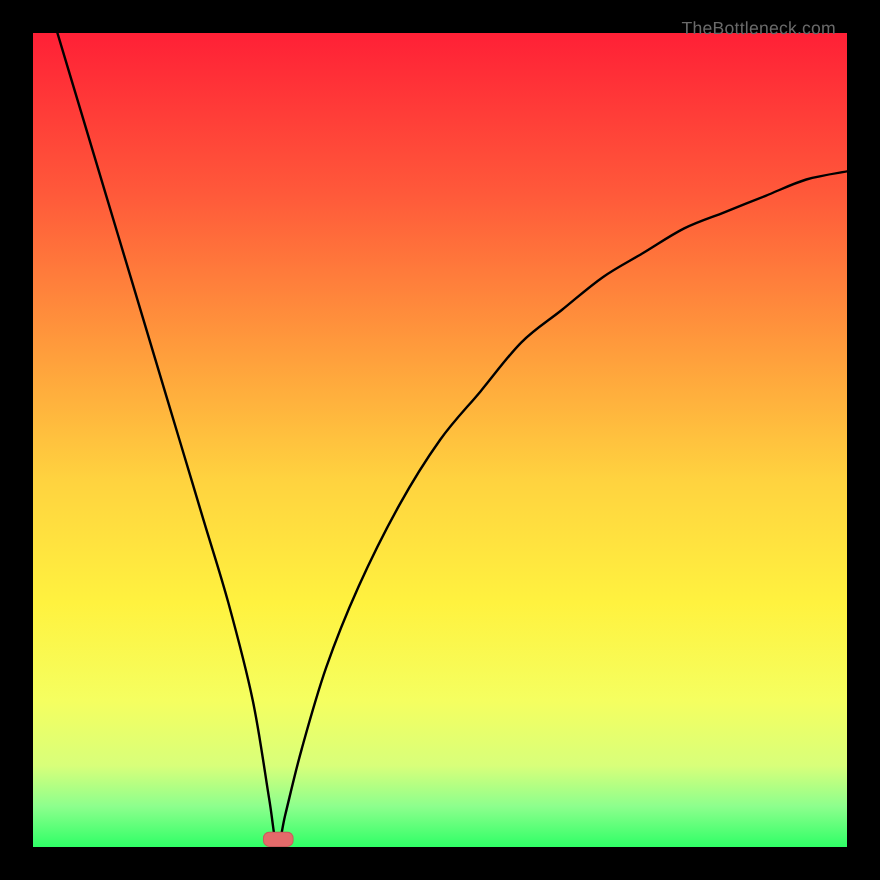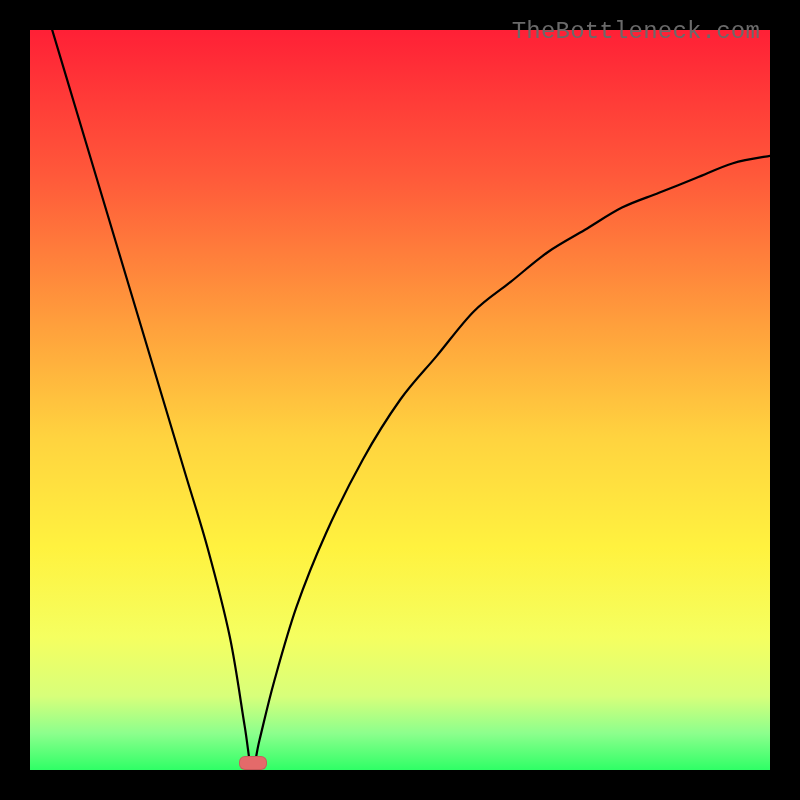--- a/index.html
+++ b/index.html
@@ -33,22 +33,22 @@
   svg.curve {
     position: absolute;
     inset: 0;
     z-index: 2;
     pointer-events: none;
   }
   .watermark {
     position: absolute;
     top: 2px;
     right: 24px;
-    font-family: Liberation Mono, monospace;
-    font-size: 24px;
+    font-family: Liberation Sans, sans-serif;
+    font-size: 16px;
     color: #6a6a6a;
     font-weight: 500;
     letter-spacing: 0.2px;
     z-index: 5;
   }
   .marker {
     position: absolute;
     z-index: 3;
     height: 12px;
     border-radius: 6px;

